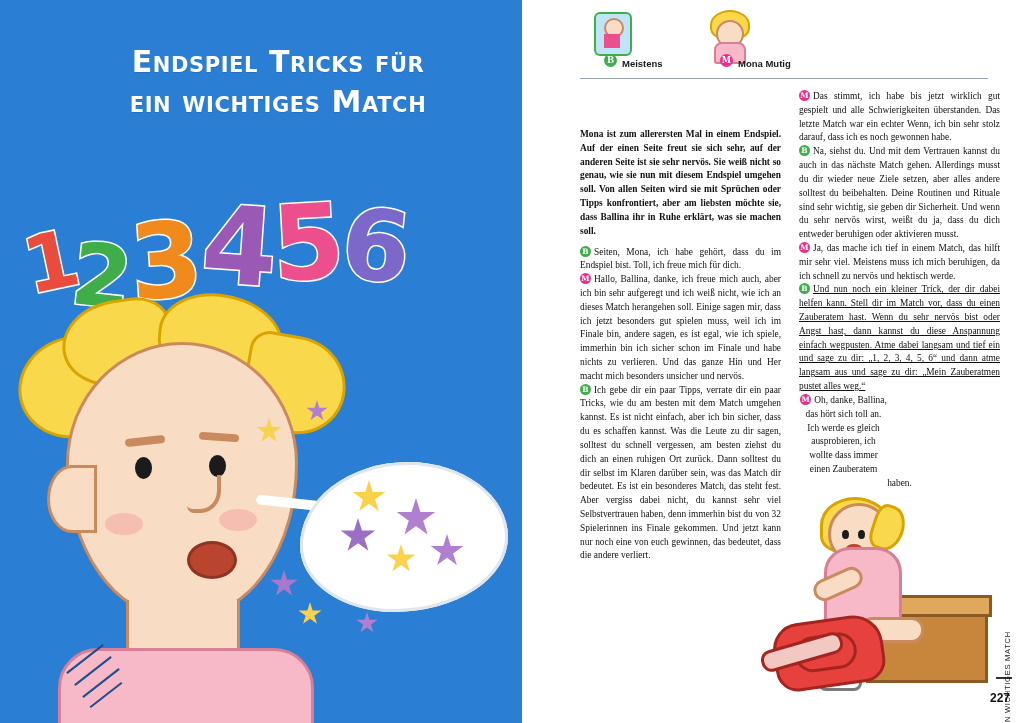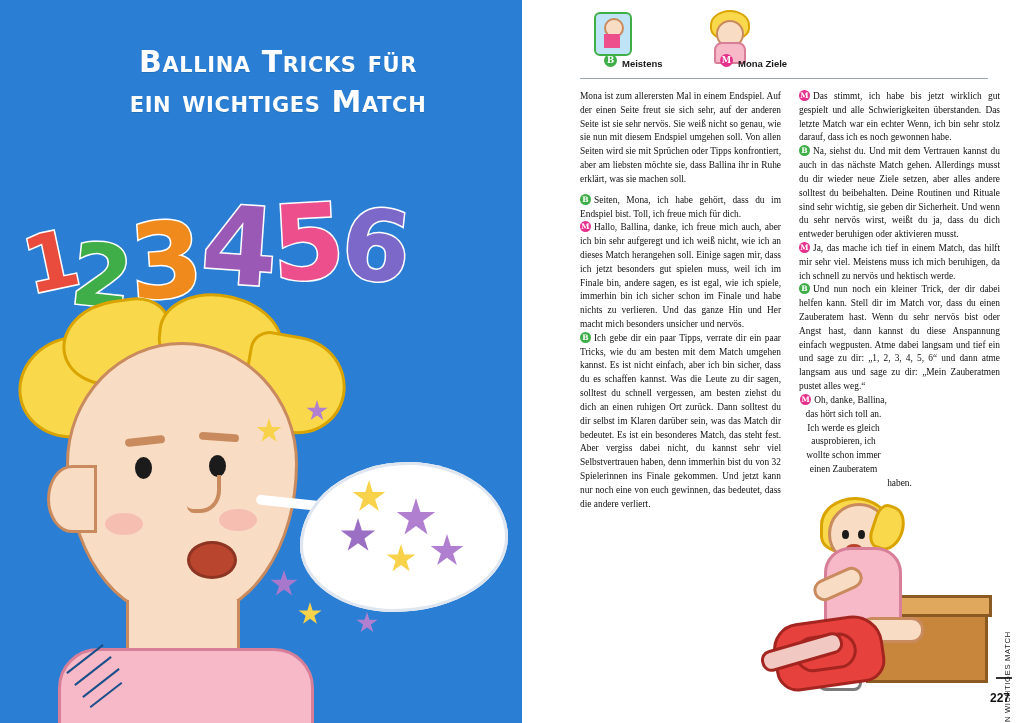--- a/index.html
+++ b/index.html
@@ -262,22 +262,23 @@
     line-height: 1.47;
     color: #111111;
     text-align: justify;
     font-family: "Liberation Serif", serif;
   }
   .para {
     margin: 0 0 0 0;
     text-indent: 0;
   }
   .para.intro {
-    font-weight: normal;
+    font-weight: bold;
     margin-bottom: 7px;
+    margin-top: 38px;
   }
   .speech {
     margin-bottom: 0;
   }
   .dot {
     display: inline-block;
     width: 11px;
     height: 11px;
     border-radius: 50%;
     color: #ffffff;
@@ -424,21 +425,21 @@
   }
 </style>
 </head>
 <body>
 
 <div class="page">
 
   <div class="left-page">
 
     <div class="left-title">
-      <div>Ballina Tricks für</div>
+      <div>Endspiel Tricks für</div>
       <div>ein wichtiges Match</div>
     </div>
 
     <div class="numbers">
       <span class="num" style="left:14px; top:38px; font-size:78px; color:#e94b3c; transform:rotate(-12deg);">1</span>
       <span class="num" style="left:62px; top:48px; font-size:86px; color:#3fae49; transform:rotate(6deg);">2</span>
       <span class="num" style="left:120px; top:24px; font-size:104px; color:#f08a1d; transform:rotate(-4deg);">3</span>
       <span class="num" style="left:192px; top:8px; font-size:108px; color:#9b59b6; transform:rotate(4deg);">4</span>
       <span class="num" style="left:262px; top:6px; font-size:104px; color:#ec4f8c; transform:rotate(-3deg);">5</span>
       <span class="num" style="left:332px; top:12px; font-size:98px; color:#7b68c9; transform:rotate(6deg);">6</span>
@@ -501,21 +502,21 @@
       </div>
       <div class="badge" style="left:24px; top:46px; background:#3fae49;">B</div>
       <div class="char-label" style="left:42px;">Meistens</div>
 
       <div class="char" style="left:118px; top:0px;">
         <div style="position:absolute; left:12px; top:2px; width:36px; height:26px; background:#f9d94b; border:2px solid #d9a400; border-radius:50% 50% 40% 40%;"></div>
         <div style="position:absolute; left:18px; top:12px; width:24px; height:24px; background:#f8dcc3; border:2px solid #c98a5e; border-radius:50%;"></div>
         <div style="position:absolute; left:16px; top:34px; width:28px; height:18px; background:#f7b9c8; border:2px solid #d77f98; border-radius:8px 8px 3px 3px;"></div>
       </div>
       <div class="badge" style="left:140px; top:46px; background:#e5308c;">M</div>
-      <div class="char-label" style="left:158px;">Mona Ziele</div>
+      <div class="char-label" style="left:158px;">Mona Mutig</div>
     </div>
 
     <div class="hr"></div>
 
     <div class="columns">
 
       <div class="col">
         <p class="para intro">Mona ist zum allerersten Mal in einem Endspiel. Auf der einen Seite freut sie sich sehr, auf der anderen Seite ist sie sehr nervös. Sie weiß nicht so genau, wie sie nun mit diesem Endspiel umgehen soll. Von allen Seiten wird sie mit Sprüchen oder Tipps konfrontiert, aber am liebsten möchte sie, dass Ballina ihr in Ruhe erklärt, was sie machen soll.</p>
 
         <p class="para speech">
@@ -532,26 +533,26 @@
       <div class="col">
         <p class="para speech">
           <span class="dot" style="background:#e5308c;">M</span><span>Das stimmt, ich habe bis jetzt wirklich gut gespielt und alle Schwierigkeiten überstanden. Das letzte Match war ein echter Wenn, ich bin sehr stolz darauf, dass ich es noch gewonnen habe.</span>
         </p>
         <p class="para speech">
           <span class="dot" style="background:#3fae49;">B</span><span>Na, siehst du. Und mit dem Vertrauen kannst du auch in das nächste Match gehen. Allerdings musst du dir wieder neue Ziele setzen, aber alles andere solltest du beibehalten. Deine Routinen und Rituale sind sehr wichtig, sie geben dir Sicherheit. Und wenn du sehr nervös wirst, weißt du ja, dass du dich entweder beruhigen oder aktivieren musst.</span>
         </p>
         <p class="para speech">
           <span class="dot" style="background:#e5308c;">M</span><span>Ja, das mache ich tief in einem Match, das hilft mir sehr viel. Meistens muss ich mich beruhigen, da ich schnell zu nervös und hektisch werde.</span>
         </p>
-        <p class="para speech" style="text-align:justify;">
+        <p class="para speech" style="text-align:justify;text-decoration:underline;">
           <span class="wrap-art"></span>
           <span class="dot" style="background:#3fae49;">B</span><span>Und nun noch ein kleiner Trick, der dir dabei helfen kann. Stell dir im Match vor, dass du einen Zauberatem hast. Wenn du sehr nervös bist oder Angst hast, dann kannst du diese Anspannung einfach wegpusten. Atme dabei langsam und tief ein und sage zu dir: „1, 2, 3, 4, 5, 6“ und dann atme langsam aus und sage zu dir: „Mein Zauberatmen pustet alles weg.“</span>
         </p>
         <p class="para speech" style="text-align:center;">
-          <span class="dot" style="background:#e5308c;">M</span><span>Oh, danke, Ballina, das hört sich toll an. Ich werde es gleich ausprobieren, ich wollte schon immer einen Zauberatem haben.</span>
+          <span class="dot" style="background:#e5308c;">M</span><span>Oh, danke, Ballina, das hört sich toll an. Ich werde es gleich ausprobieren, ich wollte dass immer einen Zauberatem haben.</span>
         </p>
       </div>
     </div>
 
     <div class="girl-scene">
       <div class="bench"></div>
       <div class="bench-top"></div>
 
       <div class="g-hair" style="left:52px; bottom:138px; width:64px; height:50px; border-radius:50% 50% 30% 30%;"></div>
       <div class="g-head"></div>

